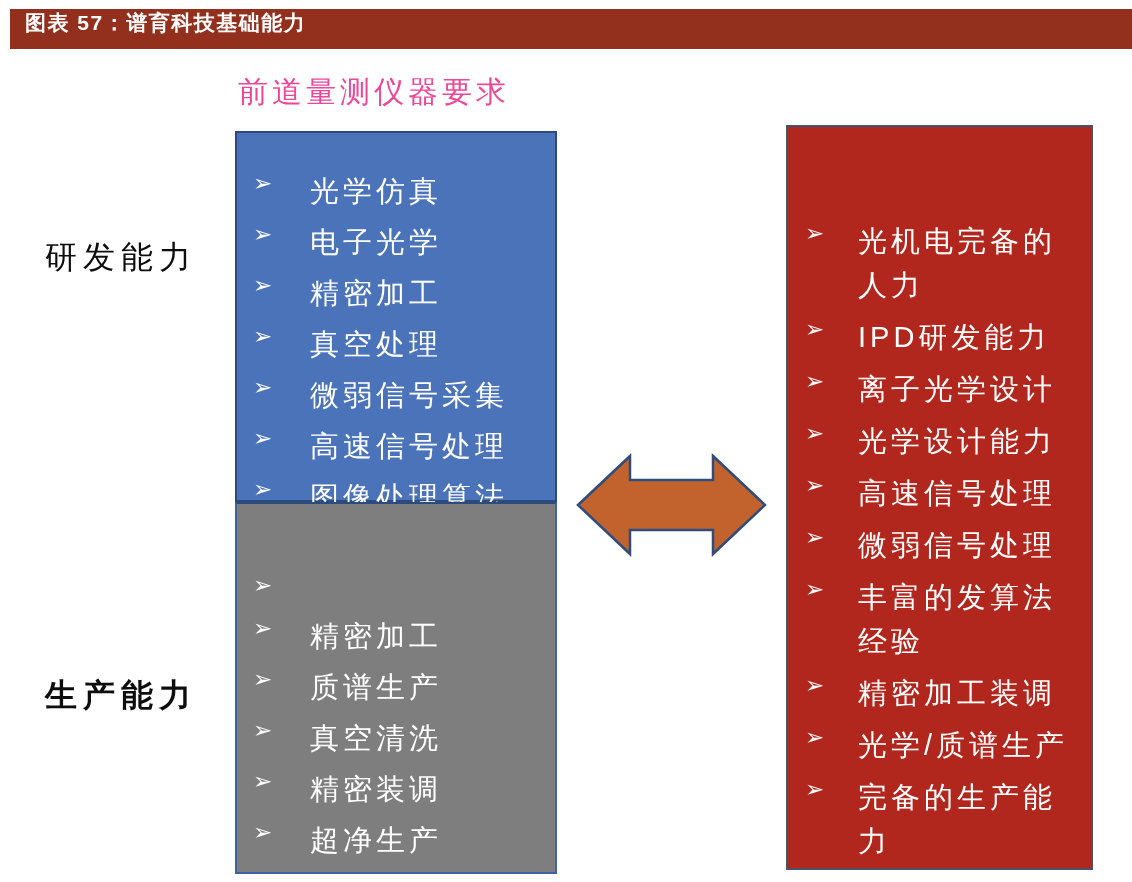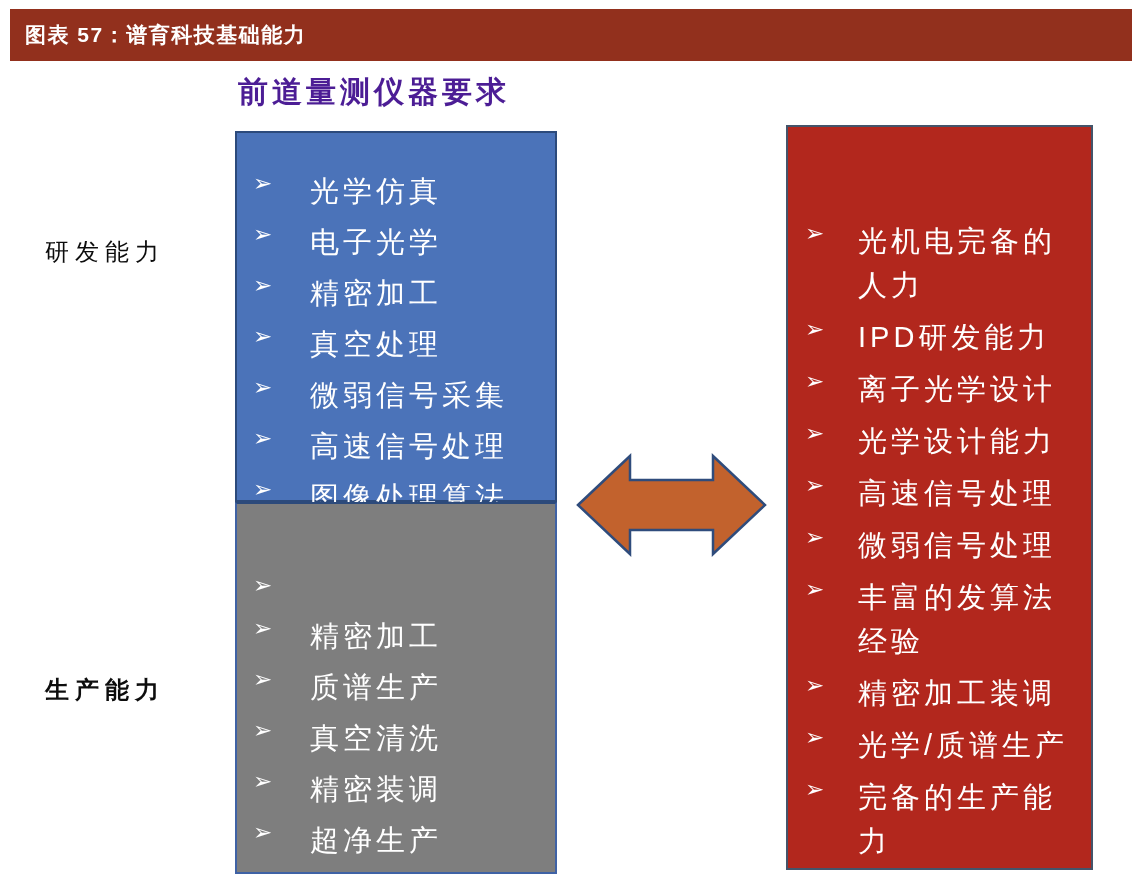--- a/index.html
+++ b/index.html
@@ -5,38 +5,38 @@
   * { margin:0; padding:0; box-sizing:border-box; }
   html,body { background:#ffffff; }
   body {
     font-family: "Liberation Sans", "DejaVu Sans", sans-serif;
     width:1132px; height:882px; position:relative; overflow:hidden;
   }
   .page { position:absolute; inset:0; background:#ffffff; }
 
   
   .header-bar {
-    position:absolute; left:10px; top:9px; width:1122px; height:52px;
-    background:#92301D; display:flex; align-items:center;
+    position:absolute; left:10px; top:9px; width:1122px; height:40px;
+    background:#92301D; display:flex; 
   }
   .header-bar .figure-title {
     color:#ffffff; font-size:21px; font-weight:bold; letter-spacing:1.5px;
     padding-left:15px; white-space:nowrap;
   }
 
   
   .mid-title {
     position:absolute; left:238px; top:72px;
-    font-size:30px; letter-spacing:4px; color:#4c1d95; font-weight:700;
+    font-size:30px; letter-spacing:4px; color:#ec4899; font-weight:400;
     white-space:nowrap;
   }
 
   
   .side-label {
-    position:absolute; left:45px; font-size:24px; letter-spacing:6px;
+    position:absolute; left:45px; font-size:32px; letter-spacing:6px;
     color:#0d0d0d; white-space:nowrap; font-weight:500;
   }
   .side-label.rd   { top:236px; }
   .side-label.prod { top:674px;font-weight:bold; }
 
   
   .box { position:absolute; }
   .box.blue {
     left:235px; top:131px; width:322px; height:371px;
     background:#4B73B9; border:2px solid #2C4A7B;

